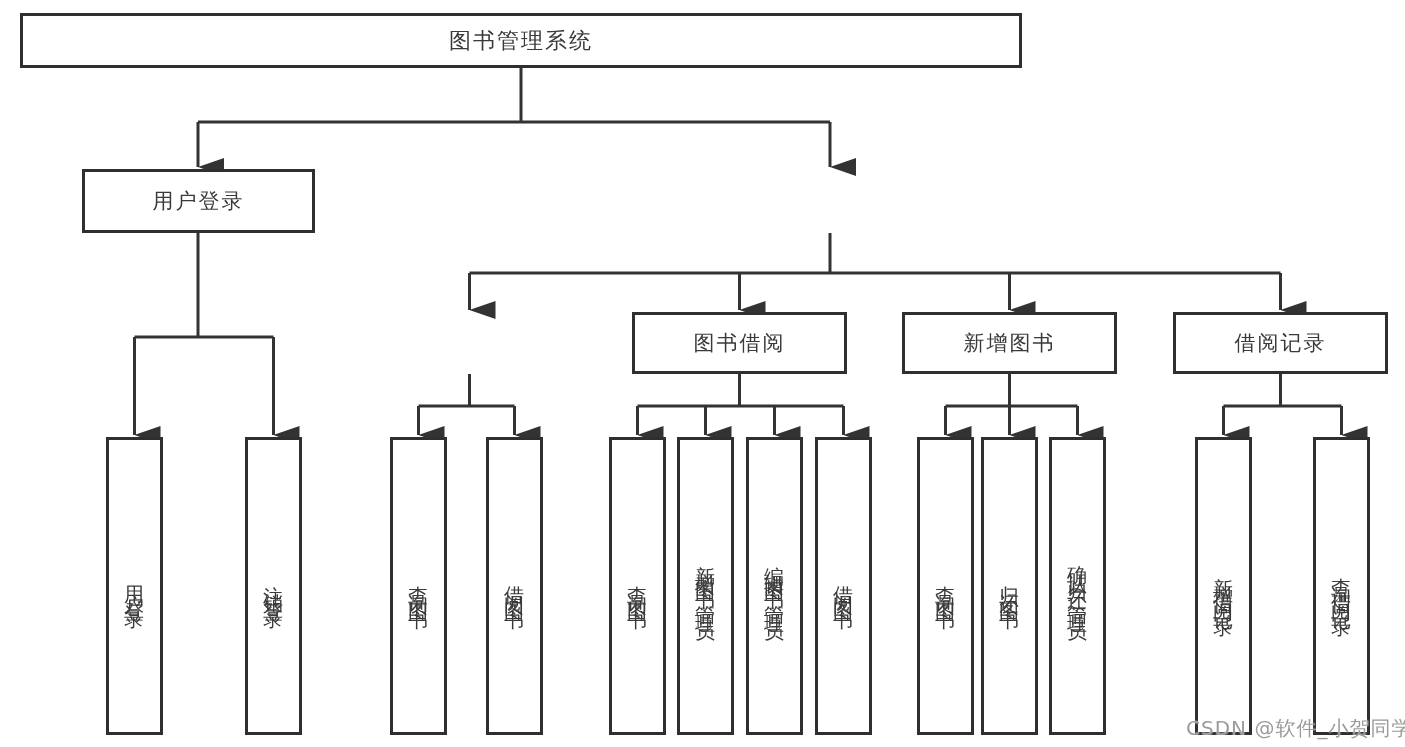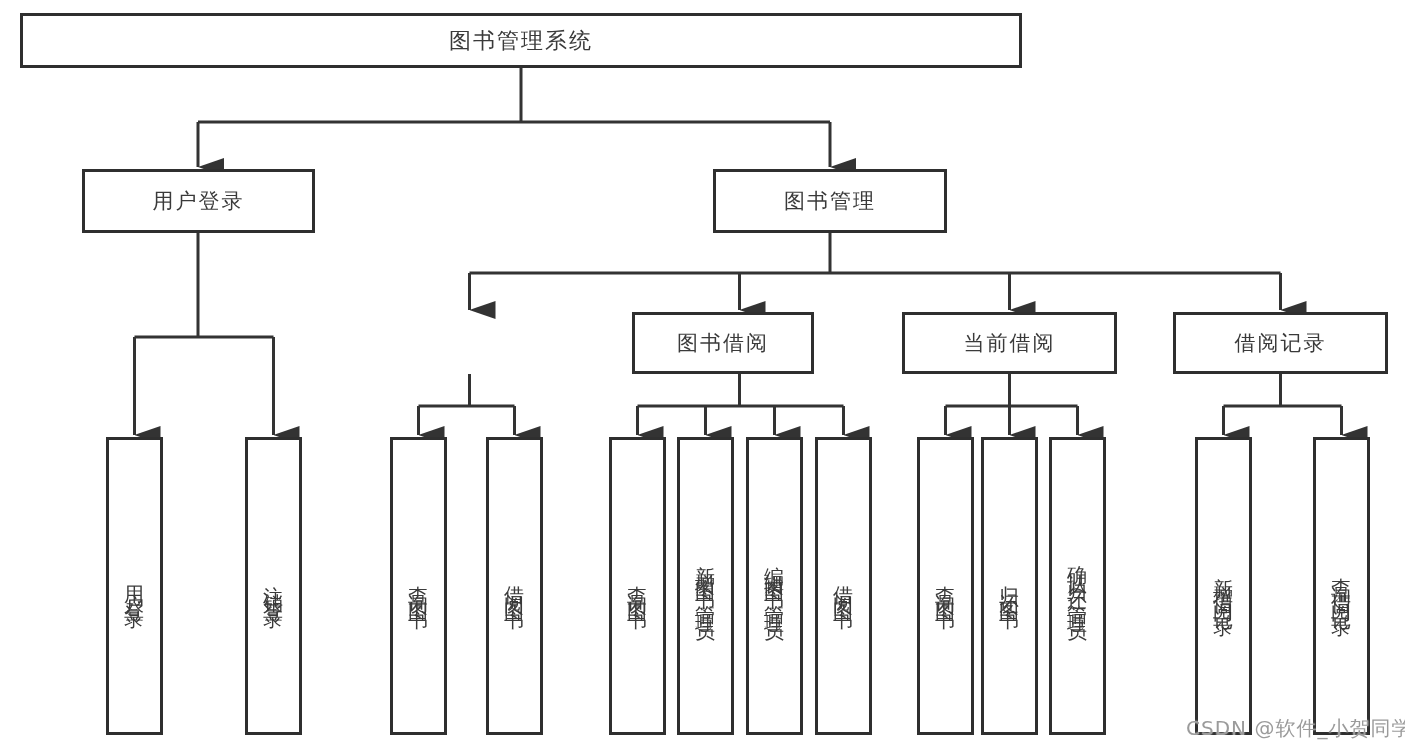--- a/index.html
+++ b/index.html
@@ -85,29 +85,26 @@
     </g>
   </svg>
 
   <div class="box root" style="left:20px;top:13px;width:1002px;height:55px;">
     <span class="h-label">图书管理系统</span>
   </div>
 
   <div class="box" style="left:82px;top:169px;width:233px;height:64px;">
     <span class="h-label">用户登录</span>
   </div>
-  <div class="box" style="left:713px;top:169px;width:234px;height:64px;">
-    <span class="h-label">图书管理</span>
-  </div>
 
-  <div class="box" style="left:632px;top:312px;width:182px;height:62px;">
+  <div class="box" style="left:632px;top:312px;width:215px;height:62px;">
     <span class="h-label">图书借阅</span>
   </div>
   <div class="box" style="left:902px;top:312px;width:215px;height:62px;">
-    <span class="h-label">当前借阅</span>
+    <span class="h-label">新增图书</span>
   </div>
   <div class="box" style="left:1173px;top:312px;width:215px;height:62px;">
     <span class="h-label">借阅记录</span>
   </div>
 
   <div class="box v-box" style="left:106px;top:437px;width:57px;height:298px;">
     <span>用户登录</span>
   </div>
   <div class="box v-box" style="left:245px;top:437px;width:57px;height:298px;">
     <span>注销登录</span>

